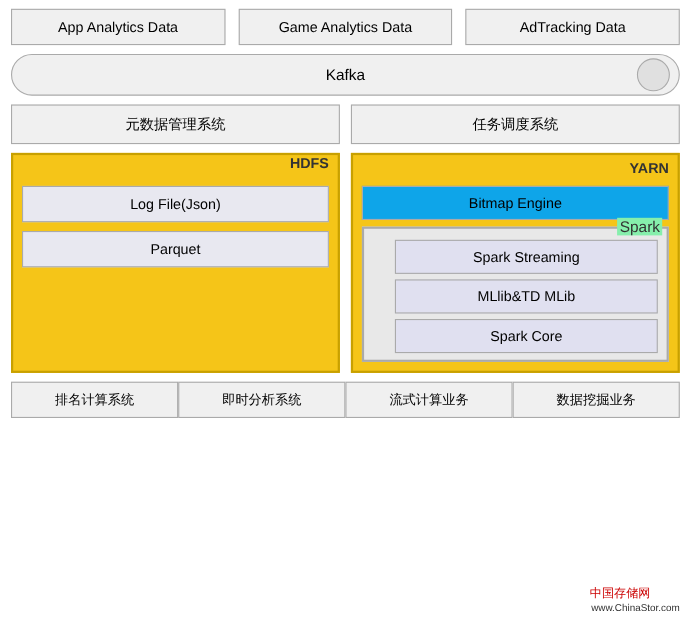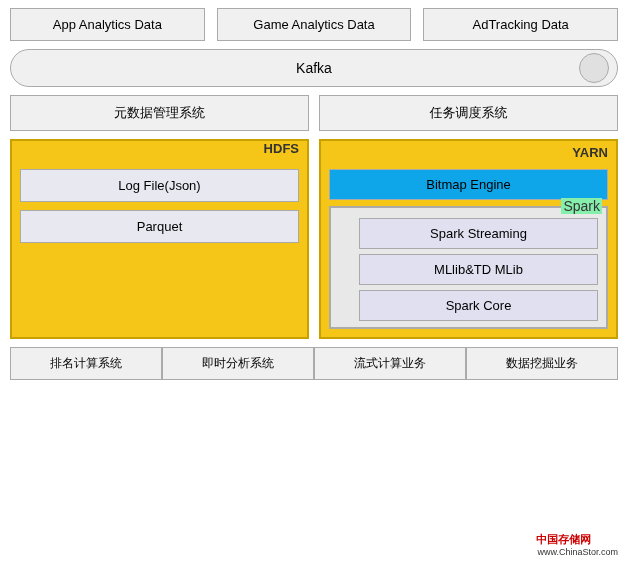--- a/index.html
+++ b/index.html
@@ -279,15 +279,15 @@
       <span>流式计算业务</span>
     </div>
     <div class="bottom-box">
       <span>数据挖掘业务</span>
     </div>
   </div>
 
 </div>
 
 <div class="watermark">
-  <div style="color:#c00;font-weight:bold;font-size:11px;">中国存储网</div>
+  <div style="color:#c00;font-weight:normal;font-size:11px;">中国存储网</div>
   <div class="watermark-url">www.ChinaStor.com</div>
 </div>
 
 </body></html>

